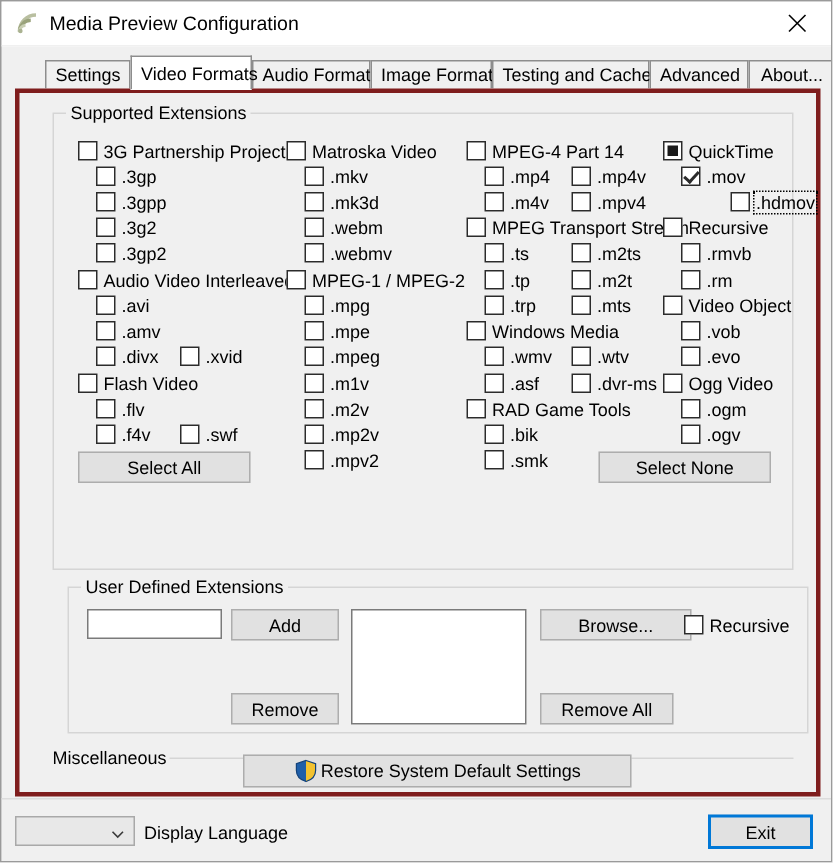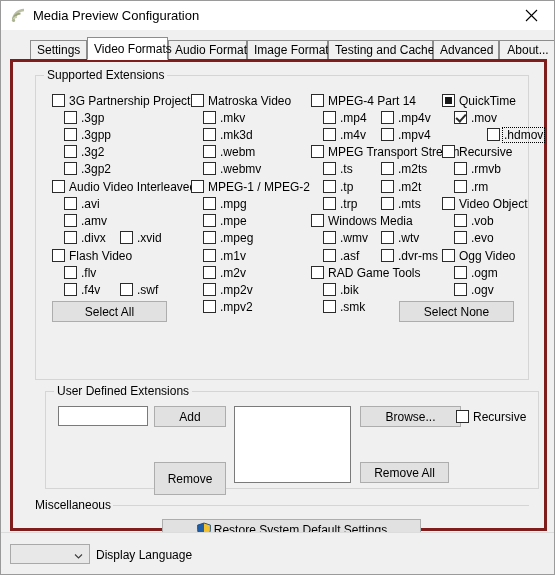--- a/index.html
+++ b/index.html
@@ -522,21 +522,21 @@
     </div>
 
     <div class="group" style="left:32px; top:329px; width:494px; height:98px;">
       <span class="group-title">User Defined Extensions</span>
 
       <input class="textbox" style="left: 12px; top: 14px; width: 90px; height: 20px; padding: 0px 3px; font-family: &quot;Liberation Sans&quot;, sans-serif; font-size: 12px;" value="" placeholder="">
 
       <div class="btn" style="left:108px; top:14px; width:72px; height:21px;">
           <span>Add</span>
         </div>
-      <div class="btn" style="left:108px; top:70px; width:72px; height:33px;">
+      <div class="btn" style="left:108px; top:70px; width:72px; height:21px;">
           <span>Remove</span>
         </div>
 
       <div class="listbox" style="left:188px; top:14px; width:117px; height:77px;"></div>
 
       <div class="btn" style="left:314px; top:14px; width:101px; height:21px;">
           <span>Browse...</span>
         </div>
       <div class="btn" style="left:314px; top:70px; width:89px; height:21px;">
           <span>Remove All</span>
@@ -545,21 +545,21 @@
       <div class="cb" style="left:410px; top:17px;">
           <span class="box"></span>
           <span class="lbl">Recursive</span>
         </div>
     </div>
 
     <div class="group" style="left:22px; top:437px; width:494px; height:33px; border:none;">
       <span class="static-label" style="left:0px; top:-1px;">Miscellaneous</span>
       <div style="position:absolute; left:78px; top:6px; right:0; height:1px; background:#d5d5d5;"></div>
 
-      <div class="btn" style="left:127px; top:4px; width:259px; height:22px;margin-top:16px;">
+      <div class="btn" style="left:127px; top:4px; width:259px; height:22px;">
         <span class="shield">
           <svg width="16" height="16" viewBox="0 0 16 16">
             <path d="M8 1 L14.4 3.1 V7.6 C14.4 11.3 11.6 13.9 8 15 C4.4 13.9 1.6 11.3 1.6 7.6 V3.1 Z" fill="#1f5fa9"></path>
             <path d="M8 1 L14.4 3.1 V7.6 C14.4 11.3 11.6 13.9 8 15 Z" fill="#f2c230"></path>
             <path d="M8 1 L14.4 3.1 V7.6 C14.4 11.3 11.6 13.9 8 15 C4.4 13.9 1.6 11.3 1.6 7.6 V3.1 Z" fill="none" stroke="#13427a" stroke-width="0.8"></path>
           </svg>
         </span>
         <span>Restore System Default Settings</span>
       </div>
     </div>
@@ -580,15 +580,18 @@
   <div class="bottombar">
     <div class="combo" style="left:9px; top:11px; width:80px; height:20px;">
       <span style="position:absolute; left:5px; top:3px; font-size:12px;"></span>
       <span class="chev">
         <svg width="9" height="9" viewBox="0 0 9 9">
             <polyline points="1,3 4.5,6.5 8,3" fill="none" stroke="#3c3c3c" stroke-width="1.1"></polyline>
           </svg>
       </span>
     </div>
     <span class="static-label" style="left:95px; top:15px;">Display Language</span>
+    <div class="btn default-focus" style="left:471px; top:10px; width:70px; height:23px;">
+        <span>Exit</span>
+      </div>
   </div>
 
 </div>
 
 </body></html>

